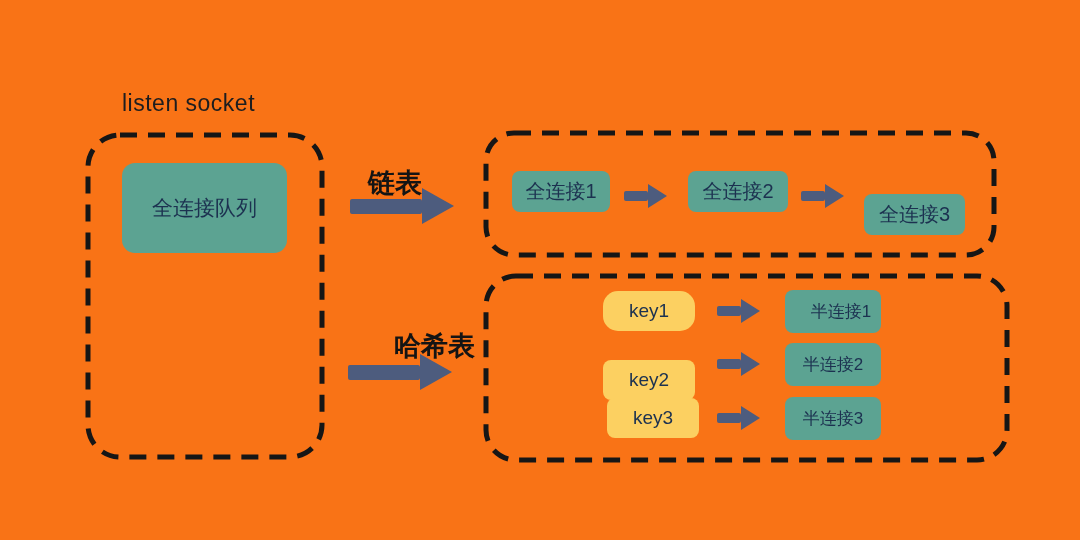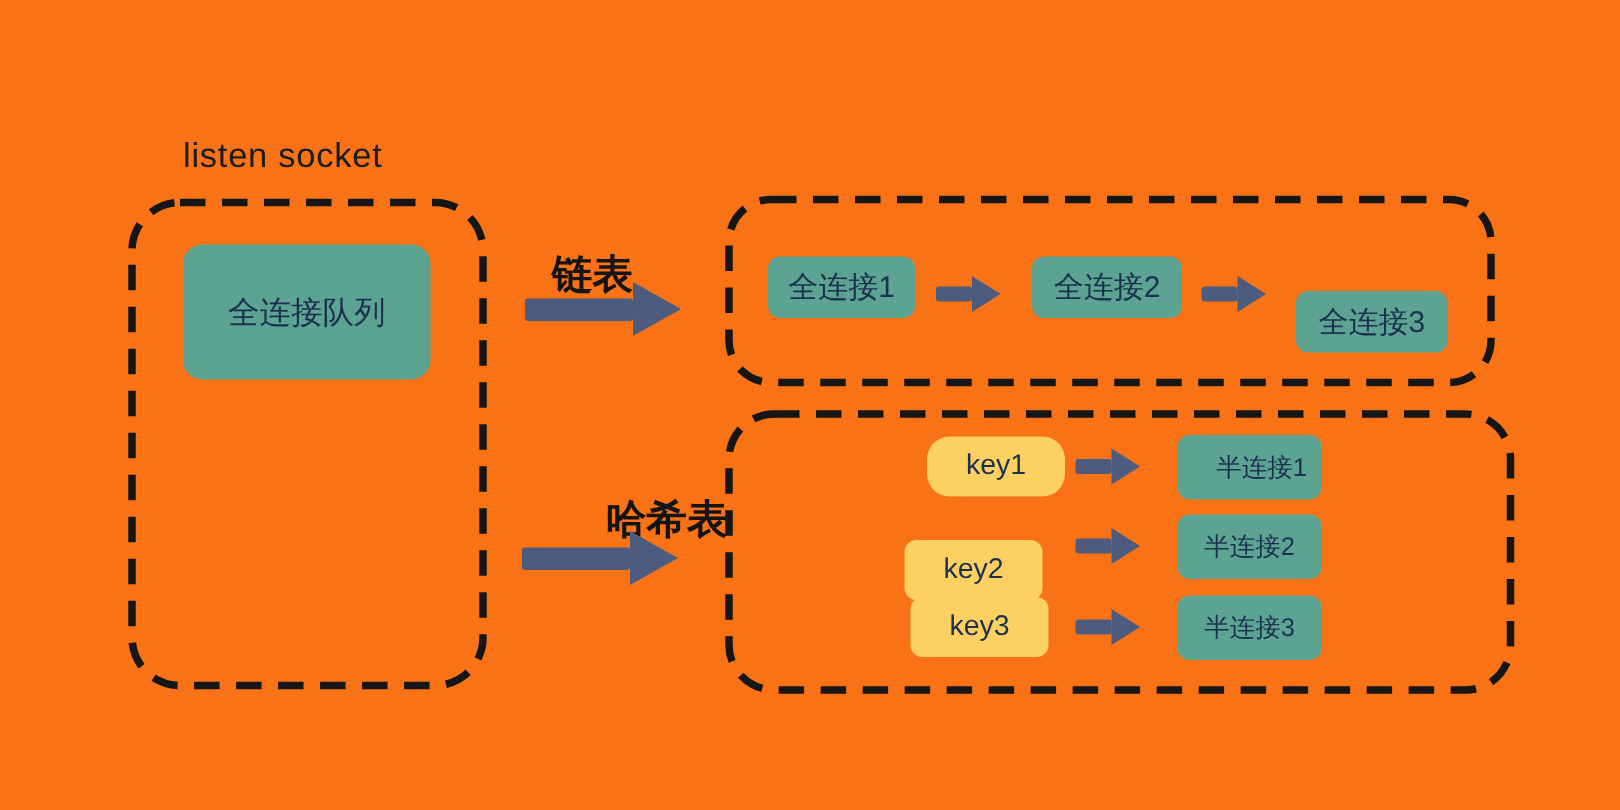--- a/index.html
+++ b/index.html
@@ -104,21 +104,21 @@
     <span>全连接队列</span>
   </div>
 
 
   <div class="edge-label" style="left:368px; top:165px;">链表</div>
   <div class="arrow big" style="left:350px; top:188px;">
     <div class="body"></div>
     <div class="head"></div>
   </div>
 
-  <div class="edge-label" style="left:368px; top:328px;padding-left:36px;">哈希表</div>
+  <div class="edge-label" style="left:358px; top:328px;padding-left:36px;">哈希表</div>
   <div class="arrow big" style="left:348px; top:354px;">
     <div class="body"></div>
     <div class="head"></div>
   </div>
 
   <svg class="dashed-svg" style="left:483px; top:130px;" width="514" height="128">
     <rect x="3" y="3" width="508" height="122" rx="28" fill="none" stroke="#161616" stroke-width="5" stroke-dasharray="17 11"></rect>
   </svg>
 
   <div class="node teal chain-node" style="left:512px; top:171px; width:98px;">
@@ -136,21 +136,21 @@
     <div class="head"></div>
   </div>
   <div class="node teal chain-node" style="left:864px; top:171px; width:101px;margin-top:23px;">
     <span>全连接3</span>
   </div>
 
   <svg class="dashed-svg" style="left:483px; top:273px;" width="527" height="190">
     <rect x="3" y="3" width="521" height="184" rx="30" fill="none" stroke="#161616" stroke-width="5" stroke-dasharray="17 11"></rect>
   </svg>
 
-  <div class="node yellow key-node" style="left:618px; top:291px;border-radius:15px;">
+  <div class="node yellow key-node" style="left:603px; top:291px;border-radius:15px;">
     <span>key1</span>
   </div>
   <div class="arrow small" style="left:717px; top:299px;">
     <div class="body"></div>
     <div class="head"></div>
   </div>
   <div class="node teal val-node" style="left:785px; top:290px;padding-left:16px;">
     <span>半连接1</span>
   </div>
 

